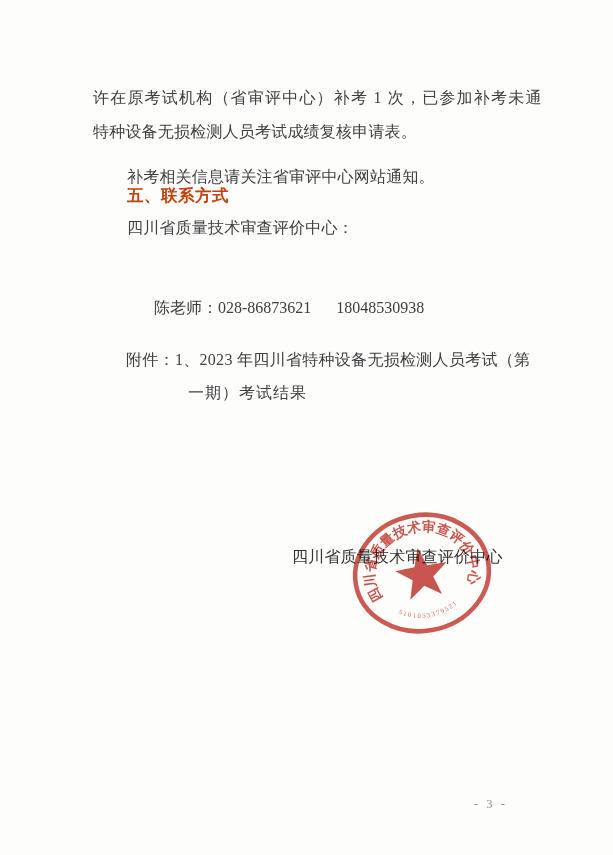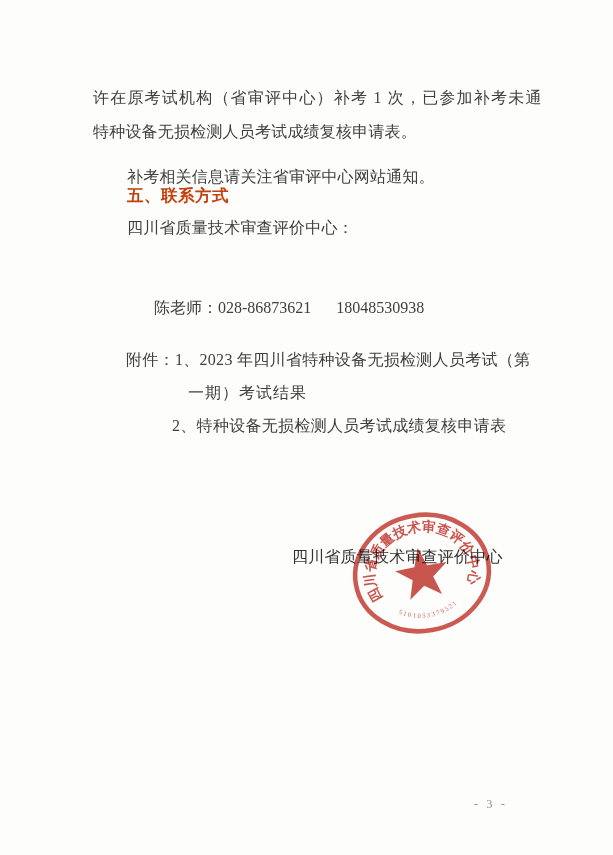--- a/index.html
+++ b/index.html
@@ -76,21 +76,20 @@
 
   <div class="txt org-line">四川省质量技术审查评价中心：</div>
 
 
   <div class="txt contact-2 contact-row">
     <span>陈老师：</span><span class="office">028-86873621</span><span class="mobile">18048530938</span>
   </div>
 
   <div class="txt attach-1">附件：1、2023 年四川省特种设备无损检测人员考试（第</div>
   <div class="txt attach-2">一期）考试结果</div>
-  <div class="txt attach-3">2、特种设备无损检测人员考试成绩复核申请表</div>
 
   <div class="txt sig-org">四川省质量技术审查评价中心</div>
 
   <svg class="seal" viewBox="0 0 140 122" xmlns="http://www.w3.org/2000/svg">
     <ellipse cx="70" cy="61" rx="66" ry="57" fill="none" stroke="#c23a30" stroke-width="4.5" opacity="0.92"></ellipse>
     <defs>
       <path id="sealTextArc" d="M 25.8 75 A 47 41 0 1 1 114.2 75" fill="none"></path>
       <path id="sealCodeArc" d="M 37.9 94.7 A 50 44 0 0 0 102.1 94.7" fill="none"></path>
     </defs>
     <text font-size="13.5" fill="#c23a30" font-weight="bold" opacity="0.95">

